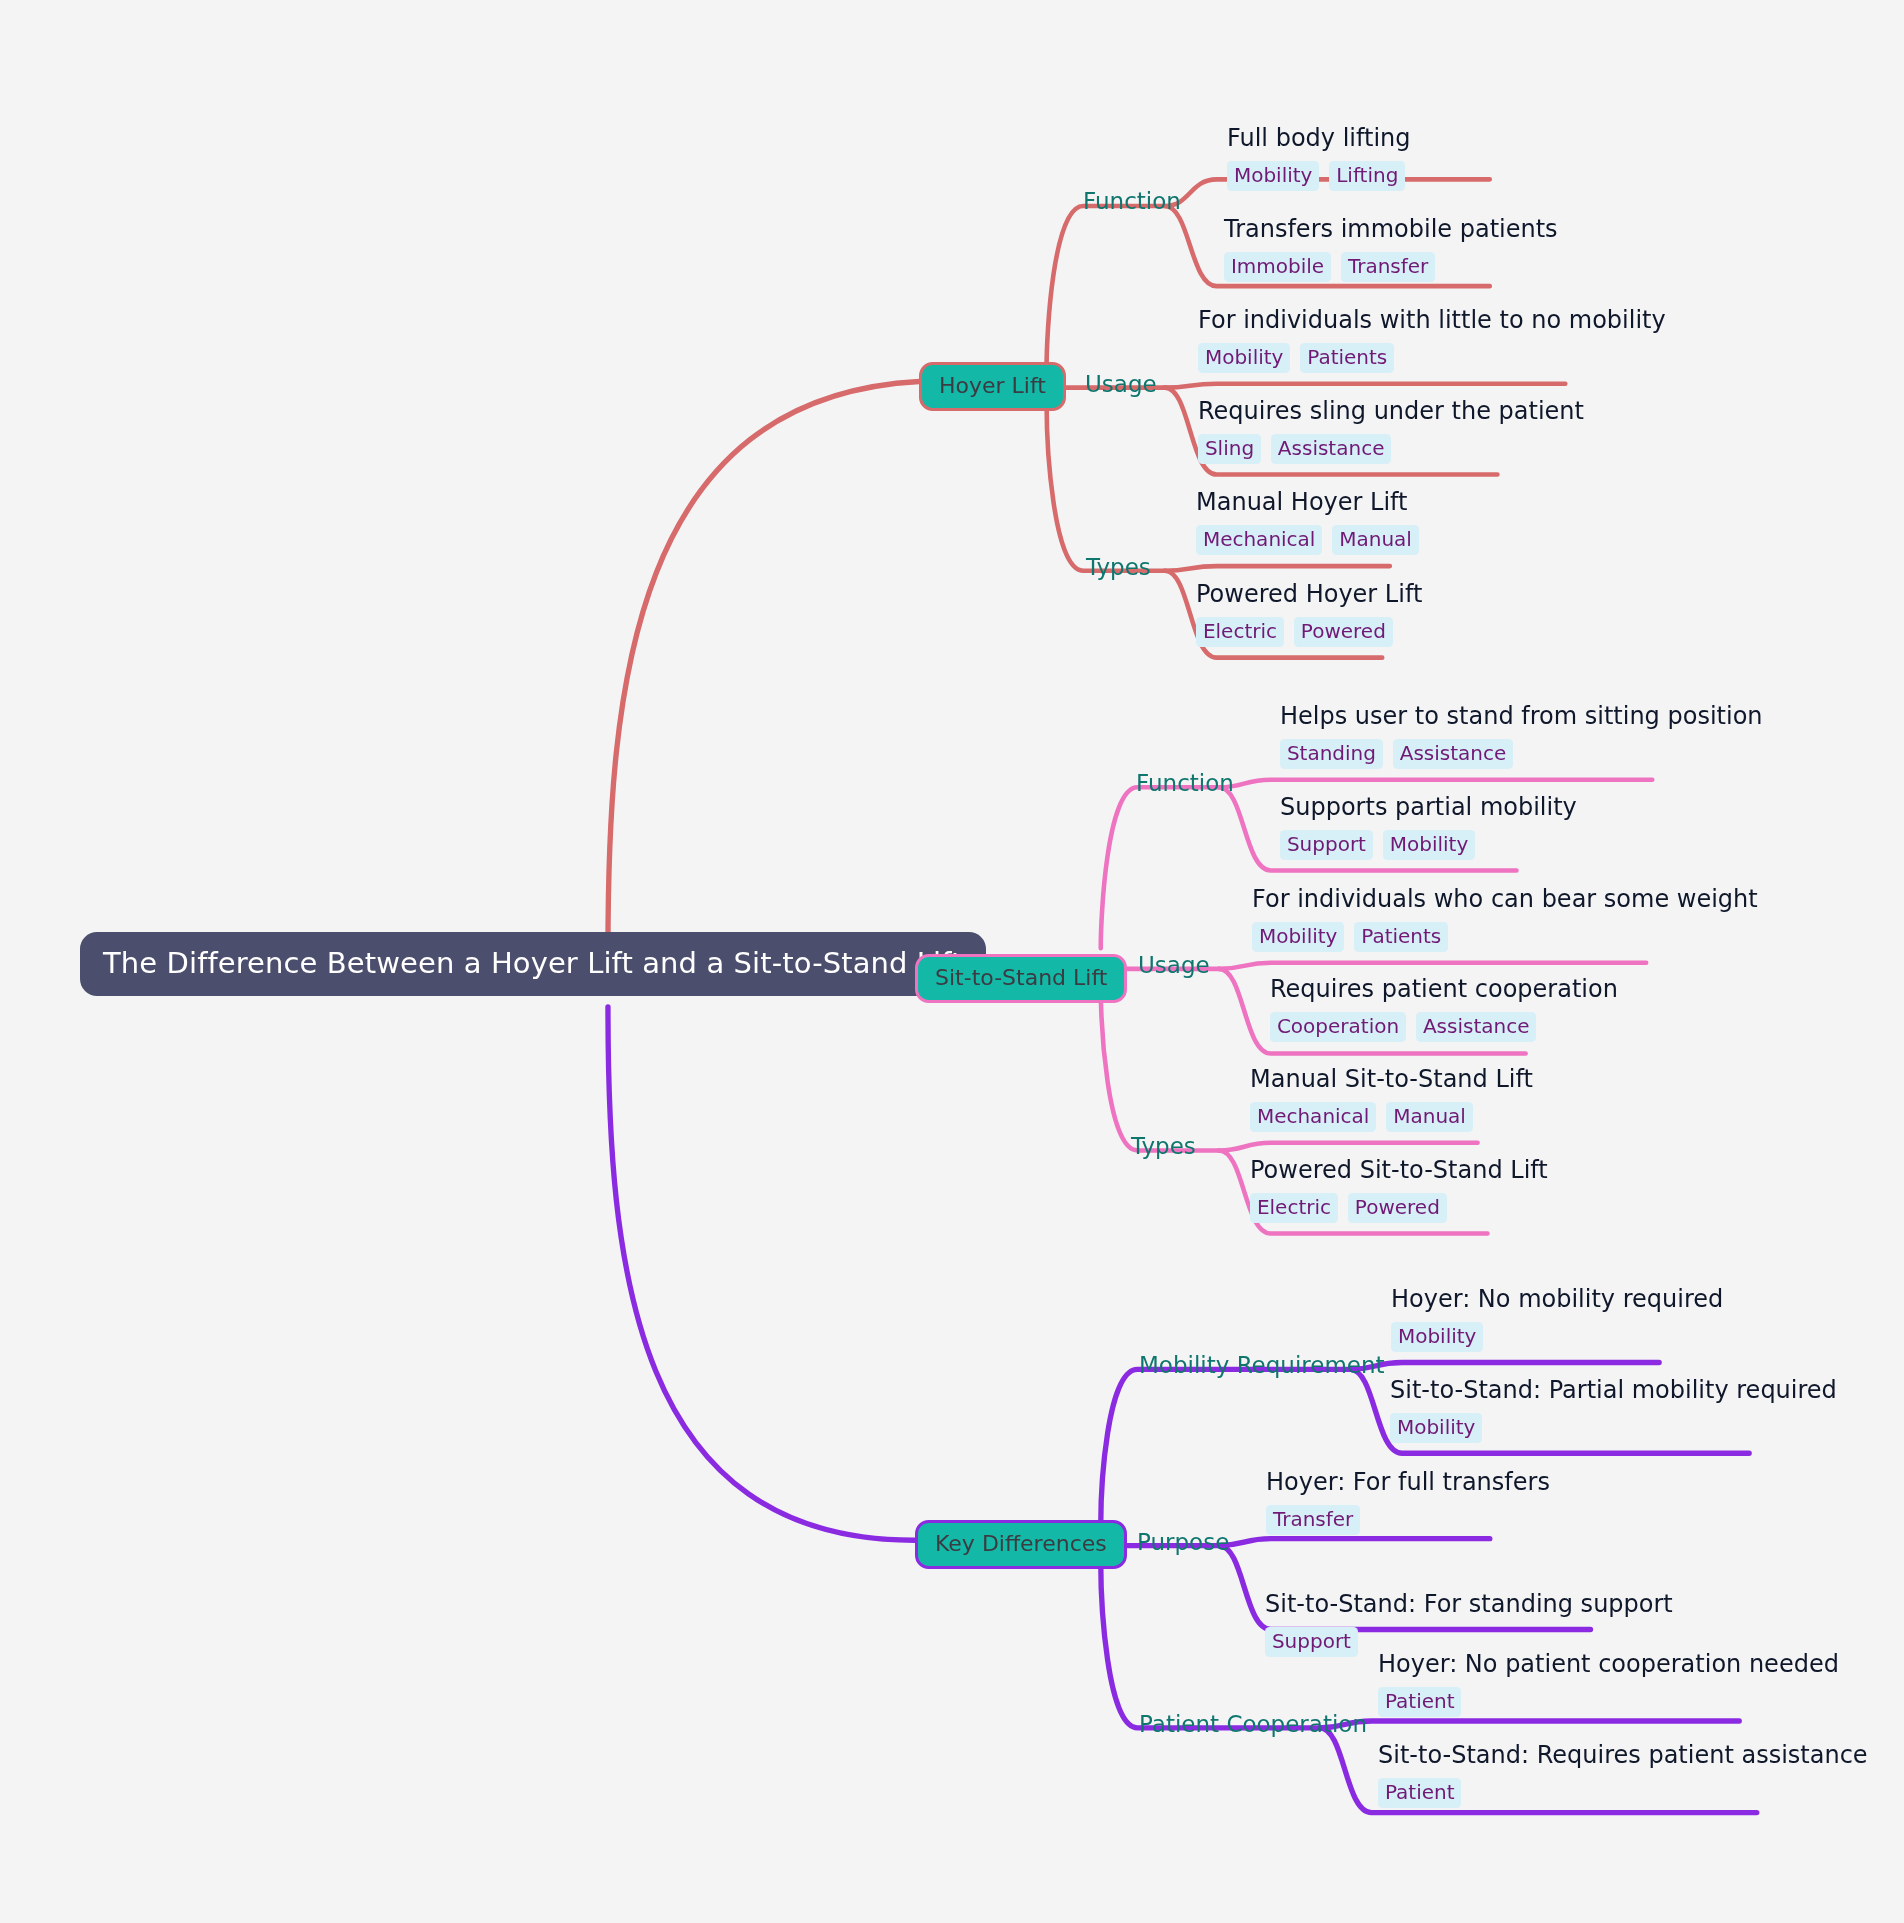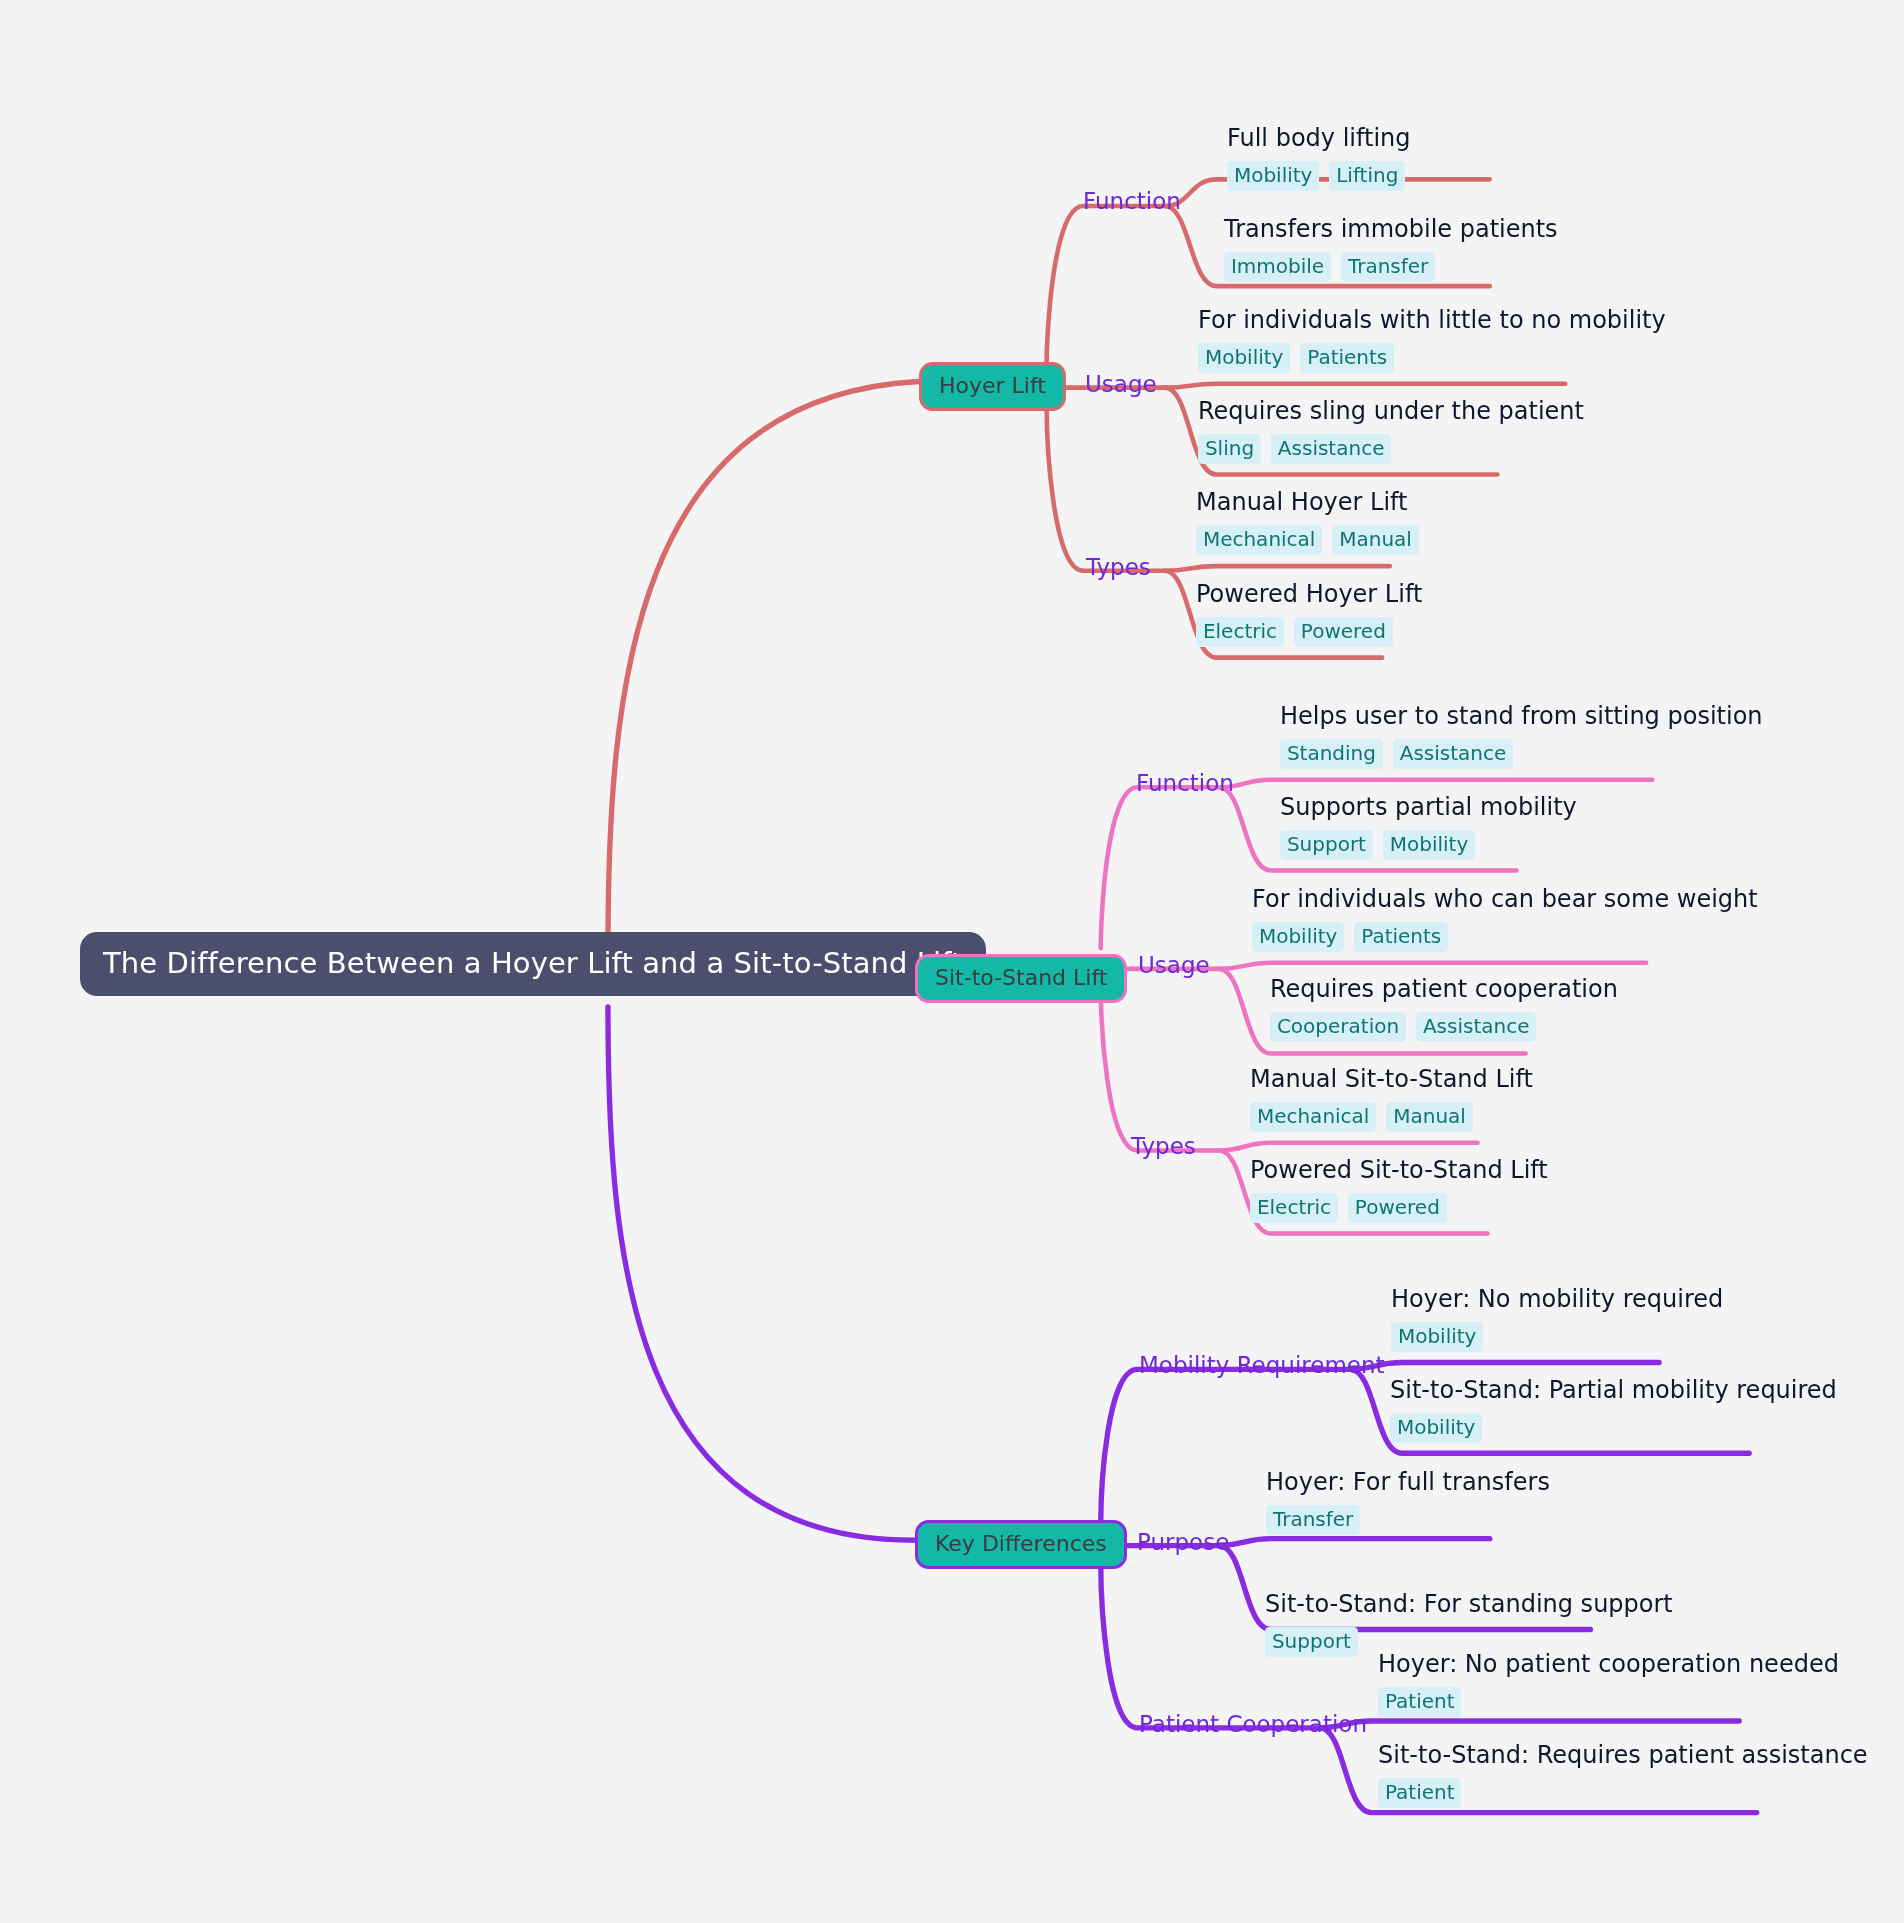--- a/index.html
+++ b/index.html
@@ -38,21 +38,21 @@
     border:3.1px solid #d76a6a;
     line-height:1.1;
   }
   .branch-node.pink{border-color:#ee73c0;margin-top:11px;}
   .branch-node.purple{border-color:#8a2be2;}
 
   
   .mid-label{
     position:absolute;
     font-size:23px;
-    color:#6d28d9;
+    color:#0f766e;
     white-space:nowrap;
     line-height:1.1;
   }
 
   
   .leaf{
     position:absolute;
     white-space:nowrap;
   }
   .leaf-title{
@@ -62,21 +62,21 @@
     white-space:nowrap;
   }
   .tags{
     margin-top:8.4px;
     display:flex;
     gap:10px;
     align-items:center;
   }
   .tag{
     background:#d7eff7;
-    color:#0f766e;
+    color:#701a75;
     font-size:20px;
     line-height:1.15;
     padding:3.1px 6.9px 3.8px 6.9px;
     border-radius:4.6px;
     white-space:nowrap;
     text-align:right;
   }
 </style>
 </head>
 <body>

